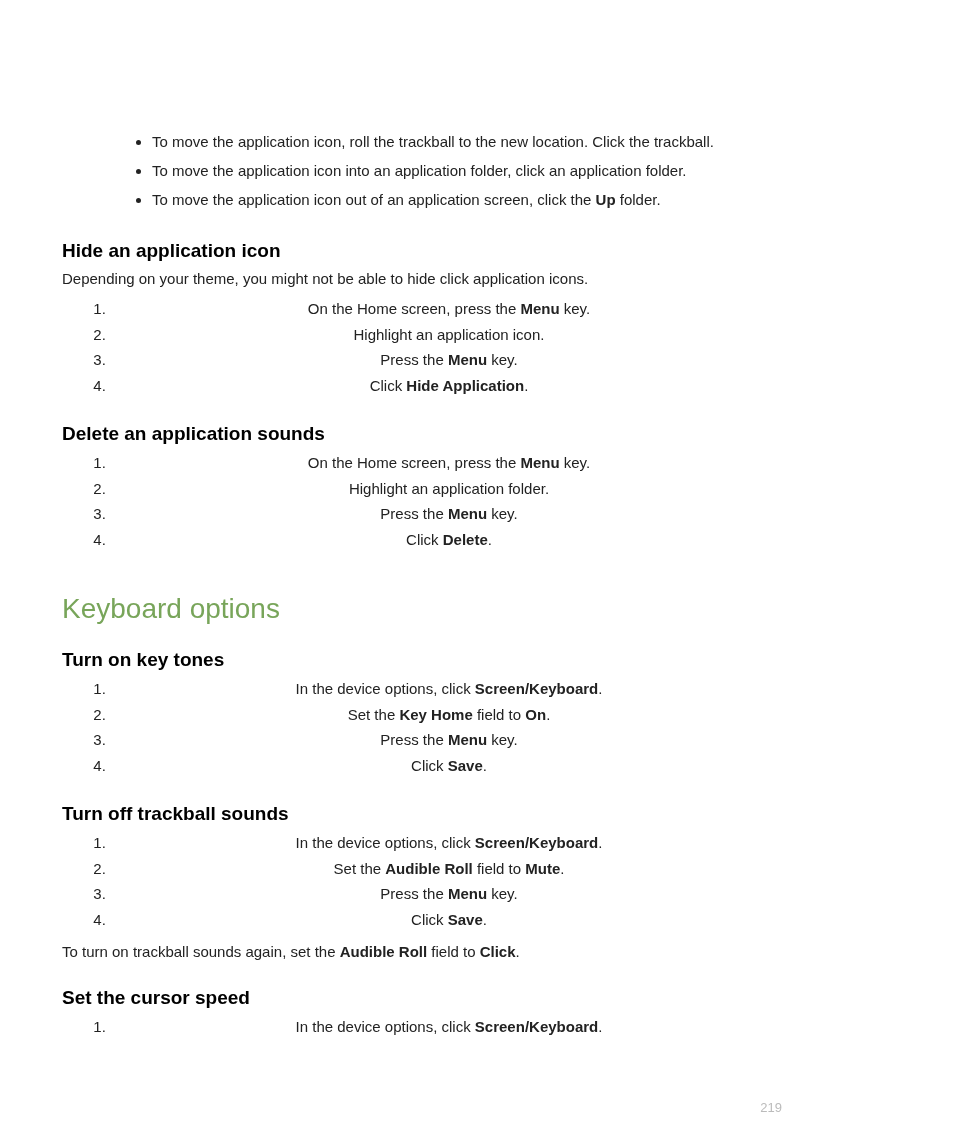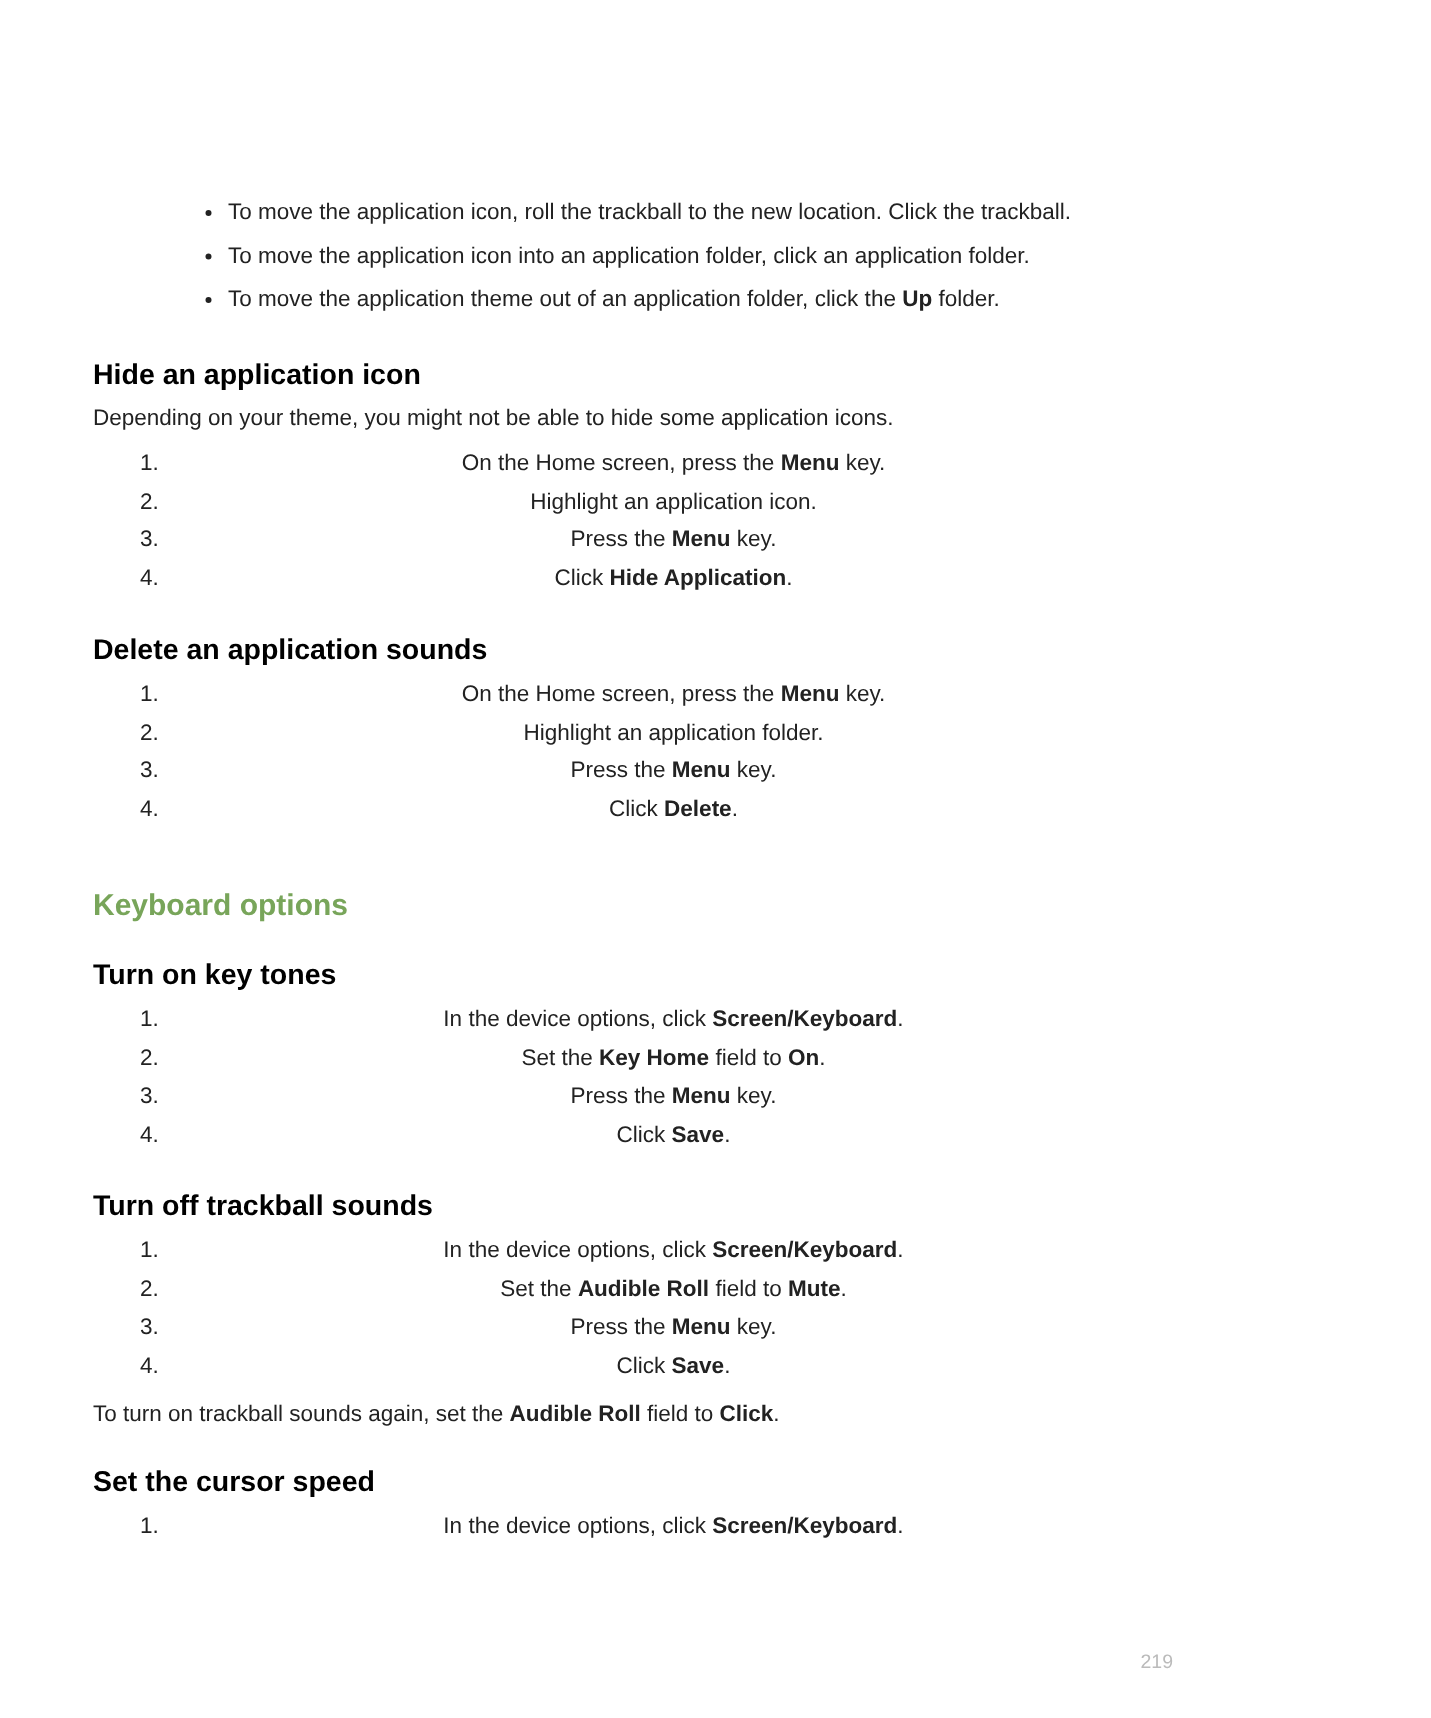--- a/index.html
+++ b/index.html
@@ -27,22 +27,22 @@
   ul.bullets li {
     margin-bottom: 4px;
   }
   h2.sub {
     font-size: 19px;
     font-weight: bold;
     color: #000000;
     margin: 24px 0 6px 0;
   }
   h1.section {
-    font-size: 20px;
-    font-weight: bold;
+    font-size: 28px;
+    font-weight: normal;
     color: #78a55a;
     margin: 40px 0 10px 0;
   }
   p.body {
     font-size: 15px;
     color: #222;
     margin: 6px 0;
     line-height: 1.5;
   }
   ol.steps {
@@ -67,25 +67,25 @@
   }
 </style>
 </head>
 <body>
 
 <div class="page">
 
   <ul class="bullets">
     <li><span>To move the application icon, roll the trackball to the new location. Click the trackball.</span></li>
     <li><span>To move the application icon into an application folder, click an application folder.</span></li>
-    <li><span>To move the application theme out of an application folder, click the </span><b>Up</b><span> folder.</span></li>
+    <li><span>To move the application icon out of an application screen, click the </span><b>Up</b><span> folder.</span></li>
   </ul>
 
   <h2 class="sub">Hide an application icon</h2>
-  <p class="body">Depending on your theme, you might not be able to hide some application icons.</p>
+  <p class="body">Depending on your theme, you might not be able to hide click application icons.</p>
   <ol class="steps">
     <li><span>On the Home screen, press the </span><b>Menu</b><span> key.</span></li>
     <li><span>Highlight an application icon.</span></li>
     <li><span>Press the </span><b>Menu</b><span> key.</span></li>
     <li><span>Click </span><b>Hide Application</b><span>.</span></li>
   </ol>
 
   <h2 class="sub">Delete an application sounds</h2>
   <ol class="steps">
     <li><span>On the Home screen, press the </span><b>Menu</b><span> key.</span></li>

